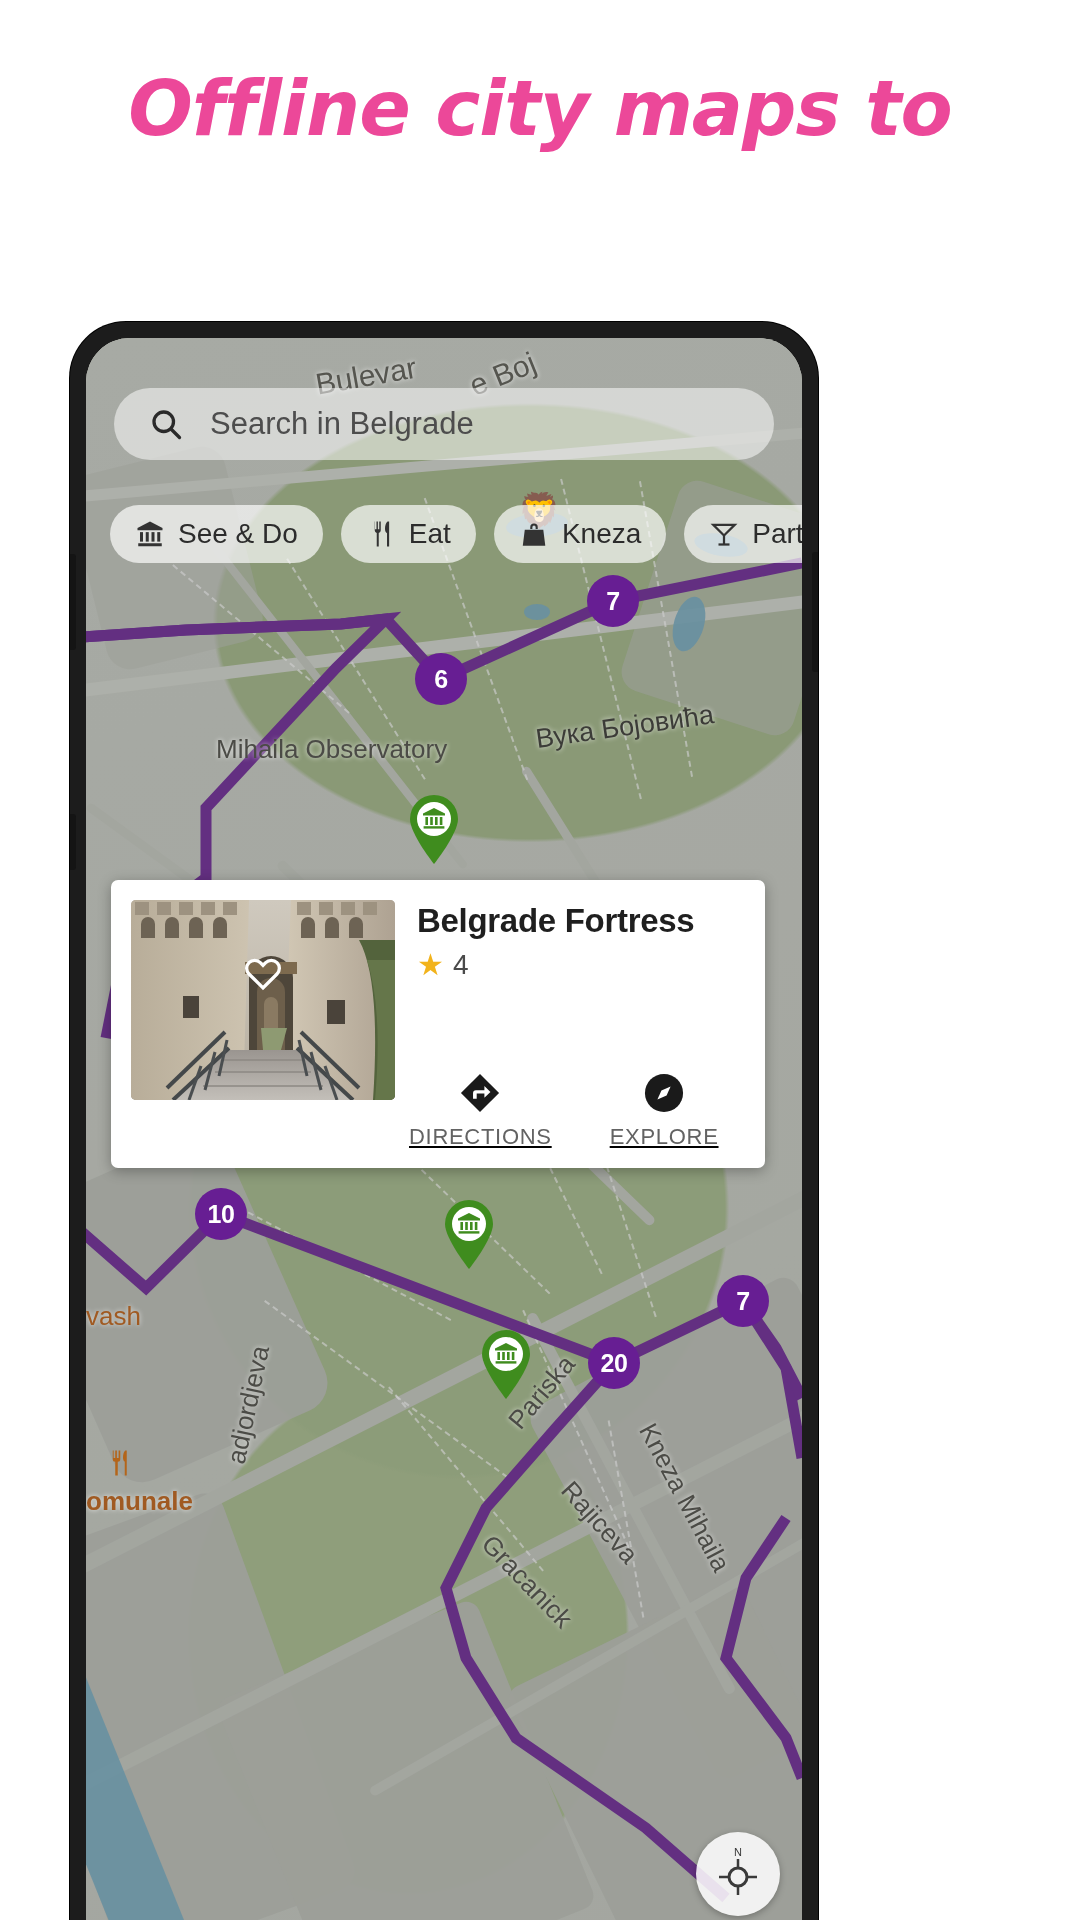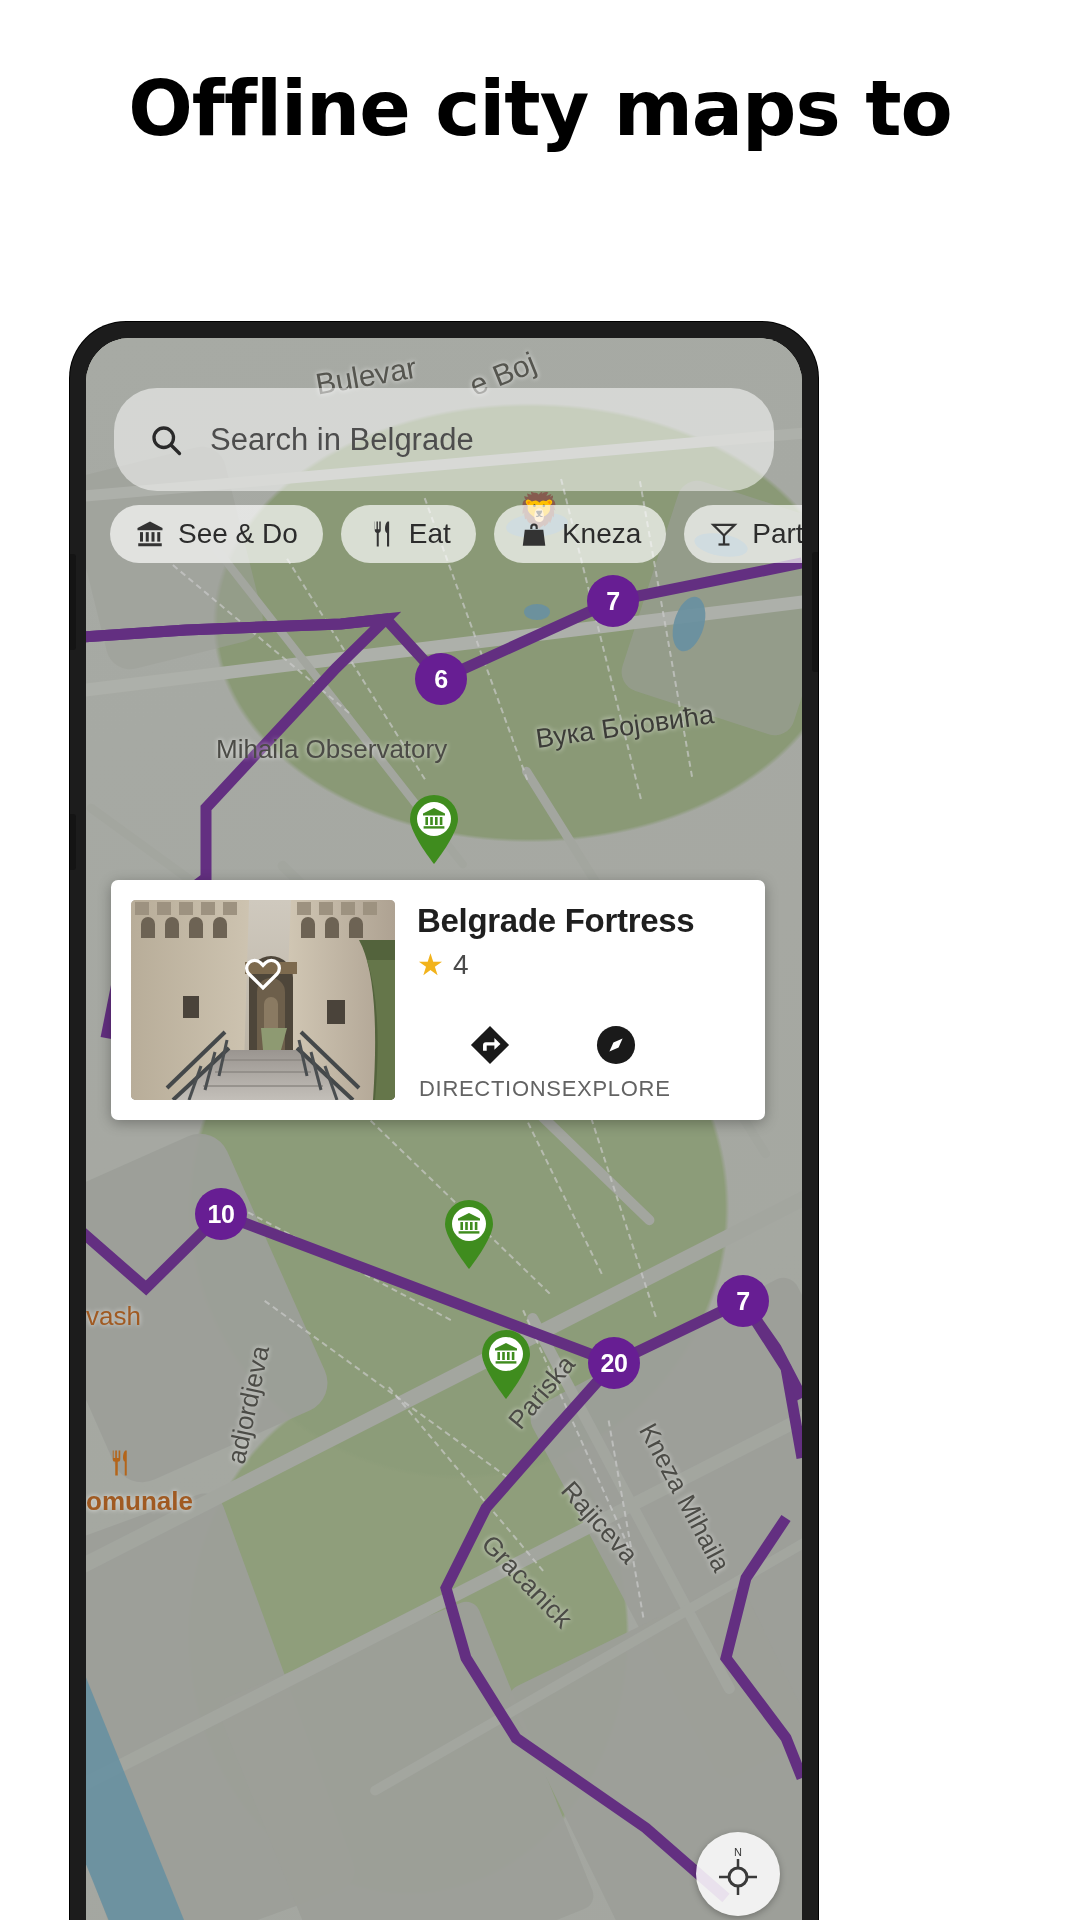--- a/index.html
+++ b/index.html
@@ -80,21 +80,21 @@
     position:absolute; color:#4b4b46; font-size:26px;
     font-family:"Liberation Sans", sans-serif;
     white-space:nowrap; text-shadow:0 0 5px rgba(255,255,255,.75);
   }
   .mlabel.cyr { color:#3c3c38; font-size:27px; }
   .mlabel.orange { color:#a05a22; }
   .mlabel.big { font-size:30px; color:#55554f; }
 
   
   .searchbar {
-    position:absolute; left:28px; top:50px; width:660px; height:103px;
+    position:absolute; left:28px; top:50px; width:660px; height:72px;
     background:rgba(255,255,255,.52);
     border-radius:43px;
     display:flex; align-items:center; padding:0 34px;
     z-index:20;
   }
   .search-text { font-size:31px; color:#4d4d4d; margin-left:26px; }
 
   
   .chips {
     position:absolute; left:0; top:164px; width:100%; height:64px;
@@ -106,21 +106,21 @@
     height:58px; border-radius:29px;
     background:rgba(255,255,255,.68);
     display:flex; align-items:center; gap:13px;
     padding:0 25px;
     font-size:28px; color:#2c2c2c;
     white-space:nowrap;
   }
 
   
   .card {
-    position:absolute; left:25px; top:542px; width:654px; height:240px;
+    position:absolute; left:25px; top:542px; width:654px; height:288px;
     background:#ffffff; border-radius:7px;
     box-shadow:0 3px 14px rgba(0,0,0,.30);
     z-index:30; display:flex;
   }
   .card-photo {
     position:relative;
     width:264px; height:200px; margin:20px 0 0 20px;
     border-radius:5px; overflow:hidden; flex:0 0 auto;
     background:#8e8478;
   }
@@ -128,40 +128,40 @@
   .heart {
     position:absolute; left:50%; top:38%; transform:translate(-50%,-50%);
     z-index:3;
   }
   .card-body { flex:1; padding:22px 0 0 22px; position:relative; }
   .card-title { font-size:33px; font-weight:bold; color:#1f1f1f; letter-spacing:-.3px; }
   .card-rating { display:flex; align-items:center; gap:9px; margin-top:9px; }
   .star { color:#f2b31c; font-size:30px; line-height:30px; }
   .rating-val { font-size:28px; color:#4a4a4a; }
   .card-actions {
-    position:absolute; left:24px; bottom:18px;
-    display:flex; 
+    position:absolute; left:14px; bottom:18px;
+    display:flex; gap:58px;text-decoration:underline;
   }
   .action { display:flex; flex-direction:column; align-items:center; gap:9px; }
   .action-label { font-size:22px; color:#636363; letter-spacing:.7px; }
 
   
   .compass {
     position:absolute; right:22px; bottom:4px;
     width:84px; height:84px; border-radius:50%;
     background:rgba(255,255,255,.86);
     box-shadow:0 2px 7px rgba(0,0,0,.28);
     display:flex; align-items:center; justify-content:center;
     z-index:25;
   }
 </style>
 </head>
 <body>
 
-<div class="headline" style="color: #000000;">
+<div class="headline" style="color: #ec4899; font-style: italic;">
   <div>Offline city maps to</div>
 </div>
 
 <div class="phone">
   <div class="side-btn sb1"></div>
   <div class="side-btn sb2"></div>
   <div class="side-btn sb3"></div>
 
   <div class="phone-inner">
 

